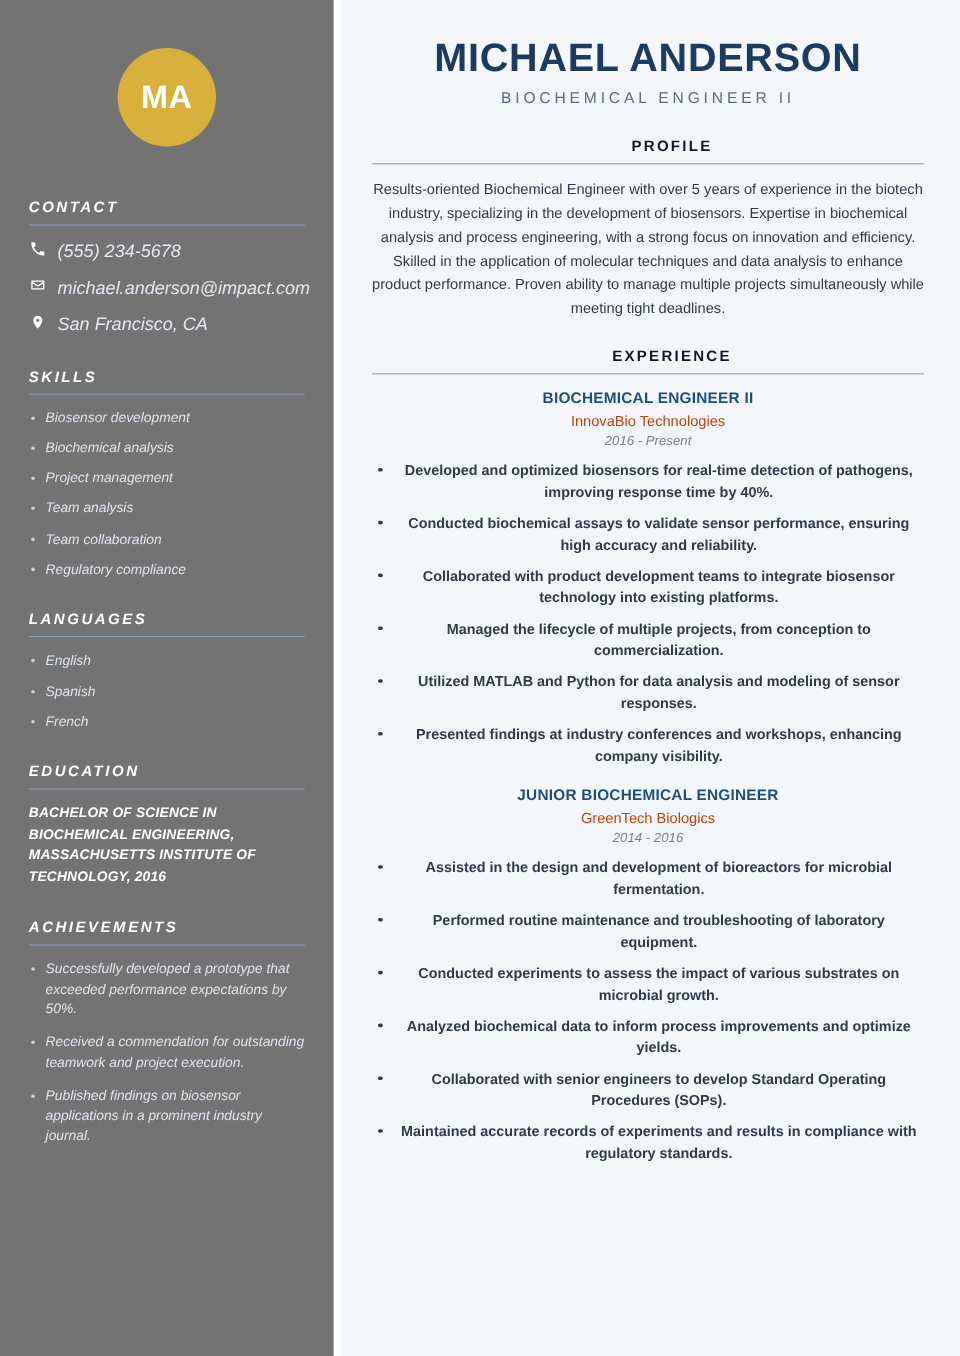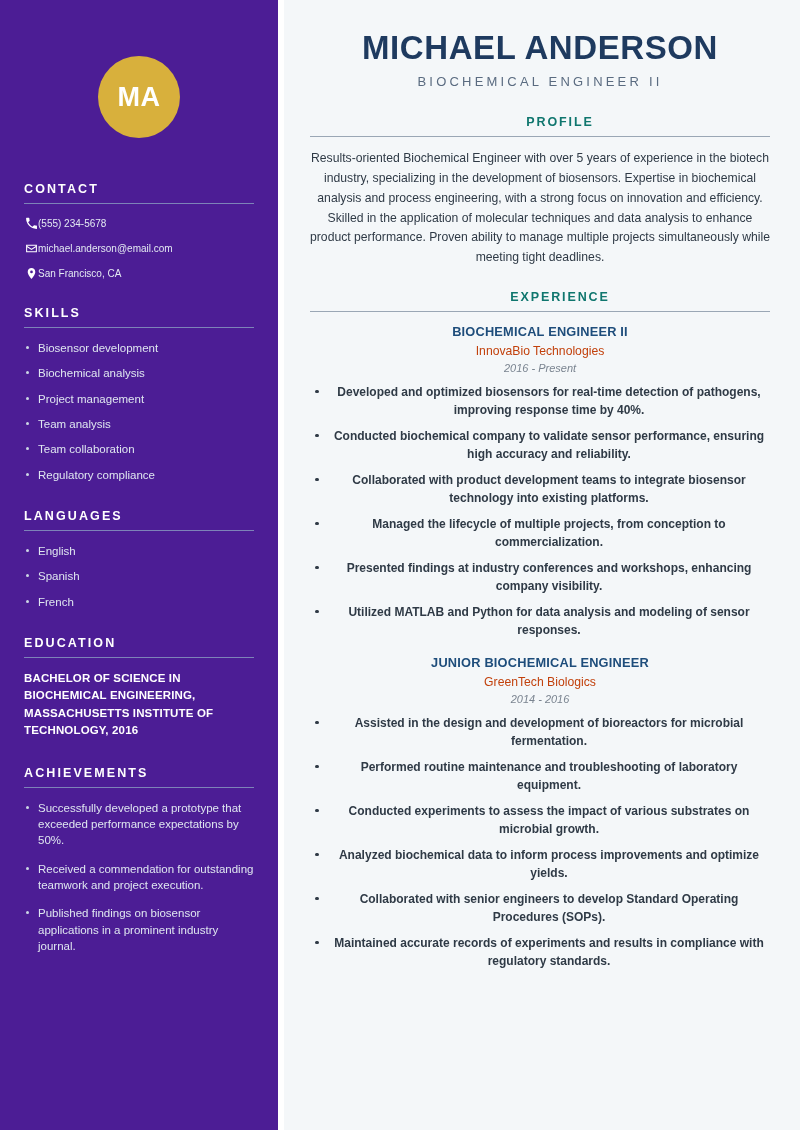--- a/index.html
+++ b/index.html
@@ -18,22 +18,22 @@
     height: 1130px;
     display: flex;
     background: #ffffff;
     overflow: hidden;
   }
 
   
   .sidebar {
     width: 278px;
     flex: 0 0 278px;
-    background: #4c1d95;
-    padding: 16px 24px;
+    background: #737373;
+    padding: 0 24px;
     position: relative;
   }
 
   .avatar-wrap {
     display: flex;
     justify-content: center;
     padding-top: 40px;
     padding-bottom: 44px;
   }
   .avatar {
@@ -43,43 +43,44 @@
     background: #d8b03c;
     display: flex;
     align-items: center;
     justify-content: center;
     color: #ffffff;
     font-size: 27px;
     font-weight: bold;
     letter-spacing: 0.5px;
   }
 
-  .side-section { margin-bottom: 26px; }
+  .side-section { margin-bottom: 26px; font-style: italic; }
 
   .side-heading {
     color: #ffffff;
     font-size: 12.5px;
     font-weight: bold;
     letter-spacing: 2.1px;
     padding-bottom: 7px;
   }
   .side-rule {
     height: 1px;
     background: #8ea6c4;
     opacity: 0.75;
     margin-bottom: 12px;
   }
 
   .contact-list { list-style: none; }
   .contact-item {
     display: flex;
-    align-items: center;
+    align-items: flex-start;
+    gap: 10px;
     margin-bottom: 11px;
     color: #e3e9f2;
-    font-size: 10px;
+    font-size: 15px;
     line-height: 1.3;
   }
   .contact-icon {
     flex: 0 0 14px;
     width: 14px;
     height: 14px;
     display: flex;
     align-items: center;
     justify-content: center;
   }
@@ -135,21 +136,21 @@
   .job-subtitle {
     color: #5a6b80;
     font-size: 13px;
     letter-spacing: 3.2px;
     margin-top: 8px;
     margin-bottom: 26px;
   }
 
   .main-section { margin-bottom: 22px; }
   .main-heading {
-    color: #0f766e;
+    color: #0f172a;
     font-size: 12.5px;
     font-weight: bold;
     letter-spacing: 1.9px;
     padding-bottom: 7px;
     margin-left: 40px;
   }
   .main-rule {
     height: 1px;
     background: #9aa7b5;
     margin-bottom: 12px;
@@ -225,21 +226,21 @@
               </svg>
           </span>
           <span>(555) 234-5678</span>
         </li>
         <li class="contact-item">
           <span class="contact-icon">
             <svg width="13" height="13" viewBox="0 0 24 24" fill="#ffffff">
                 <path d="M2 5h20v14H2V5zm2 2v.4l8 5 8-5V7H4zm16 10V9.7l-8 5-8-5V17h16z"></path>
               </svg>
           </span>
-          <span>michael.anderson@email.com</span>
+          <span>michael.anderson@impact.com</span>
         </li>
         <li class="contact-item">
           <span class="contact-icon">
             <svg width="13" height="13" viewBox="0 0 24 24" fill="#ffffff">
                 <path d="M12 2C8.1 2 5 5.1 5 9c0 5.2 7 13 7 13s7-7.8 7-13c0-3.9-3.1-7-7-7zm0 9.5A2.5 2.5 0 1 1 12 6.5a2.5 2.5 0 0 1 0 5z"></path>
               </svg>
           </span>
           <span>San Francisco, CA</span>
         </li>
       </ul>
@@ -302,25 +303,25 @@
     <section class="main-section">
       <div class="main-heading">EXPERIENCE</div>
       <div class="main-rule"></div>
 
       <div class="exp-entry">
         <div class="exp-title">BIOCHEMICAL ENGINEER II</div>
         <div class="exp-company">InnovaBio Technologies</div>
         <div class="exp-dates">2016 - Present</div>
         <ul class="exp-list">
           <li>Developed and optimized biosensors for real-time detection of pathogens, improving response time by 40%.</li>
-          <li>Conducted biochemical company to validate sensor performance, ensuring high accuracy and reliability.</li>
+          <li>Conducted biochemical assays to validate sensor performance, ensuring high accuracy and reliability.</li>
           <li>Collaborated with product development teams to integrate biosensor technology into existing platforms.</li>
           <li>Managed the lifecycle of multiple projects, from conception to commercialization.</li>
+          <li>Utilized MATLAB and Python for data analysis and modeling of sensor responses.</li>
           <li>Presented findings at industry conferences and workshops, enhancing company visibility.</li>
-          <li>Utilized MATLAB and Python for data analysis and modeling of sensor responses.</li>
         </ul>
       </div>
 
       <div class="exp-entry">
         <div class="exp-title">JUNIOR BIOCHEMICAL ENGINEER</div>
         <div class="exp-company">GreenTech Biologics</div>
         <div class="exp-dates">2014 - 2016</div>
         <ul class="exp-list">
           <li>Assisted in the design and development of bioreactors for microbial fermentation.</li>
           <li>Performed routine maintenance and troubleshooting of laboratory equipment.</li>

